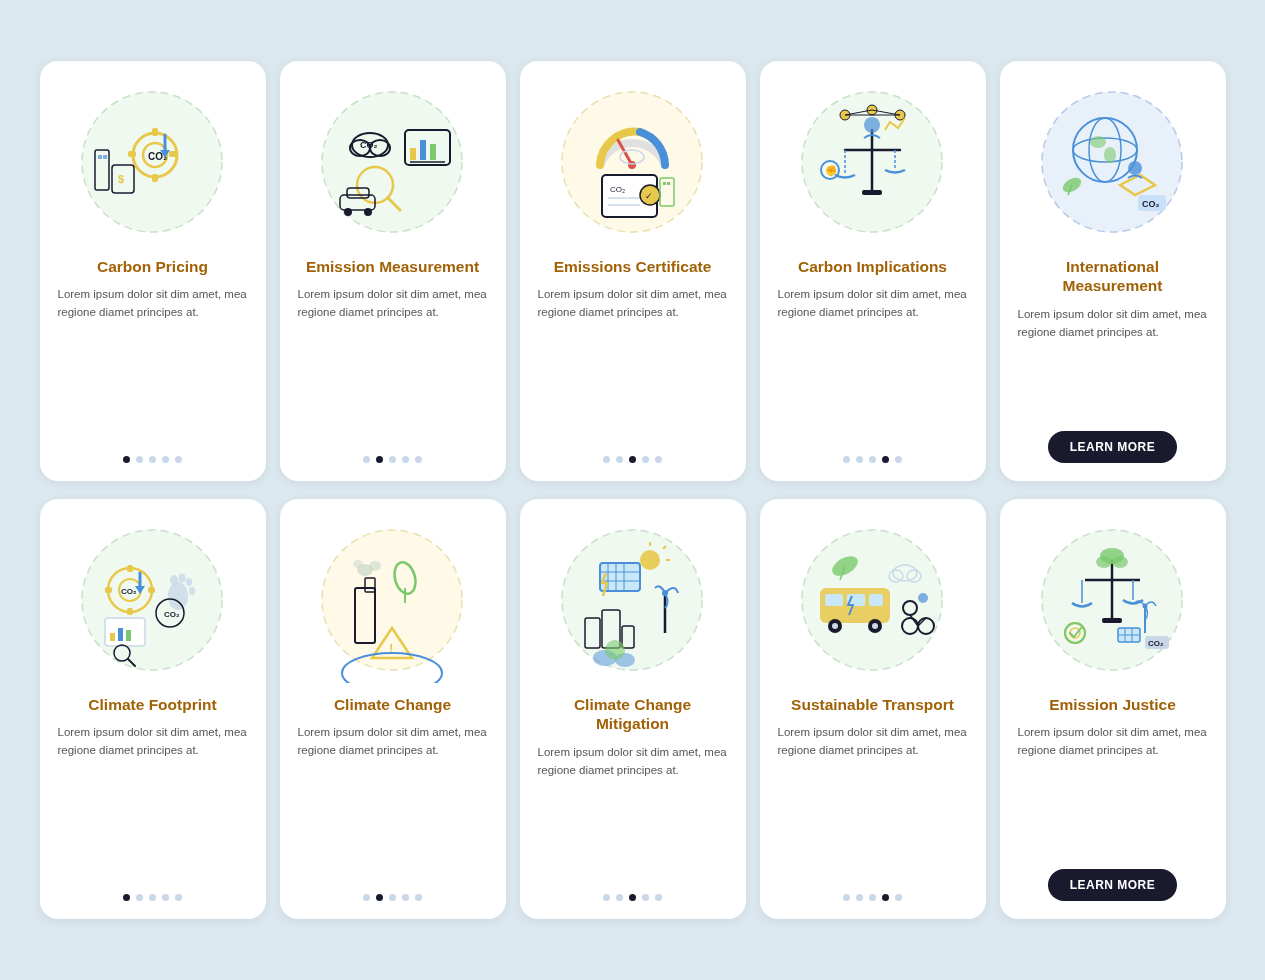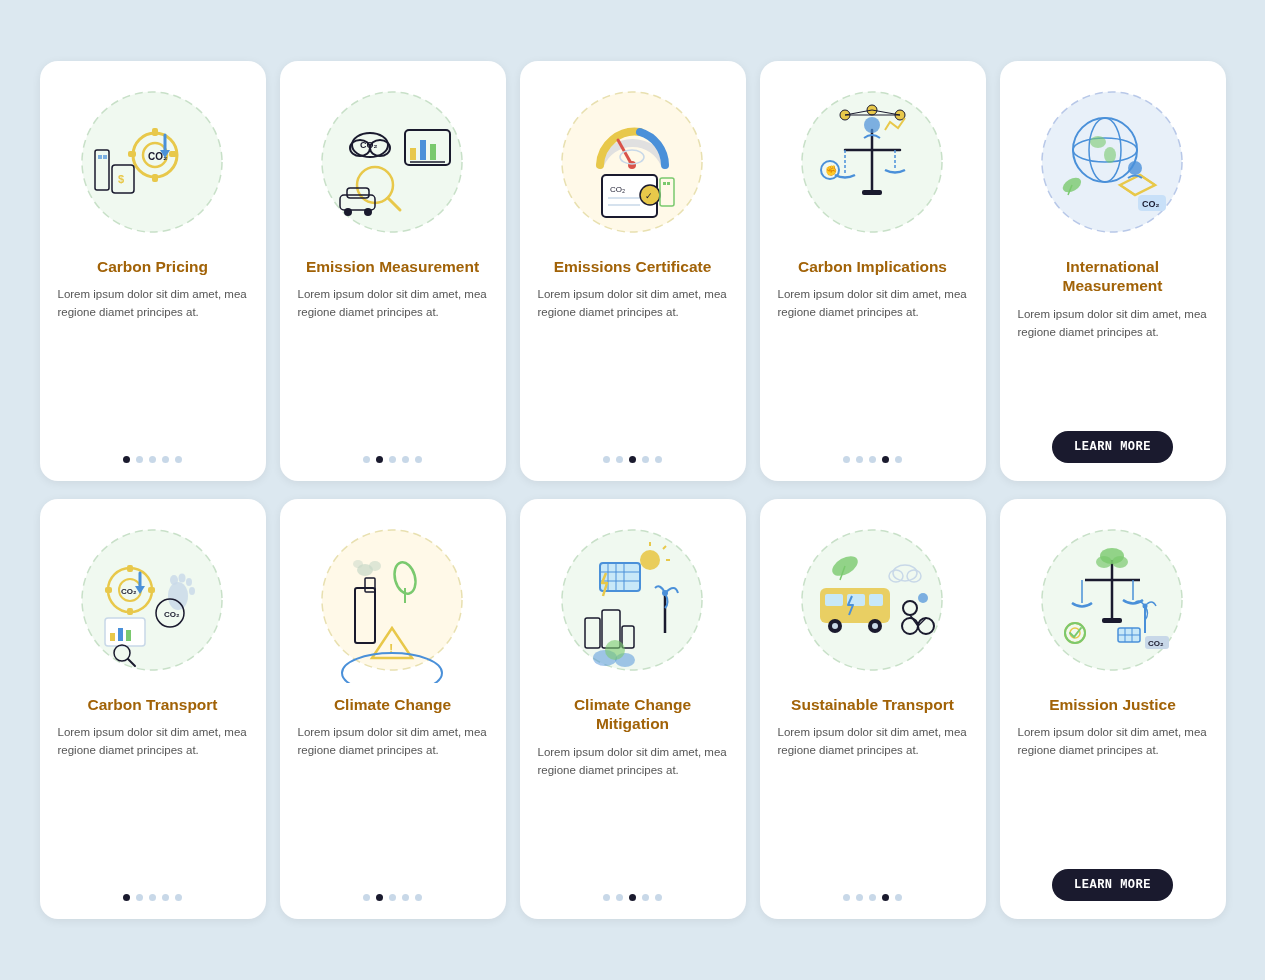--- a/index.html
+++ b/index.html
@@ -85,21 +85,20 @@
       background: #1a1a2e;
       color: #fff;
       border: none;
       border-radius: 24px;
       padding: 9px 22px;
       font-size: 12px;
       font-weight: 700;
       cursor: pointer;
       letter-spacing: 0.04em;
       margin-top: 10px;
-      font-family: Liberation Mono, monospace;
     }
   </style>
 </head>
 <body>
 
 <div class="grid-wrapper">
 
   <div class="row">
 
     <div class="card">
@@ -320,21 +319,21 @@
 
           <rect x="35" y="100" width="40" height="28" rx="3" fill="white" stroke="#c8d8e8" stroke-width="1.5"></rect>
           <rect x="40" y="115" width="5" height="8" fill="#e8c84a"></rect>
           <rect x="48" y="110" width="5" height="13" fill="#4a90d9"></rect>
           <rect x="56" y="112" width="5" height="11" fill="#7ac96e"></rect>
 
           <circle cx="52" cy="135" r="8" fill="none" stroke="#1a1a2e" stroke-width="1.5"></circle>
           <line x1="58" y1="141" x2="65" y2="148" stroke="#1a1a2e" stroke-width="2" stroke-linecap="round"></line>
         </svg>
       </div>
-      <div class="card-title">Carbon Transport</div>
+      <div class="card-title">Climate Footprint</div>
       <div class="card-body">Lorem ipsum dolor sit dim amet, mea regione diamet principes at.</div>
       <div class="card-dots">
         <span class="dot active"></span>
         <span class="dot"></span>
         <span class="dot"></span>
         <span class="dot"></span>
         <span class="dot"></span>
       </div>
     </div>
 

